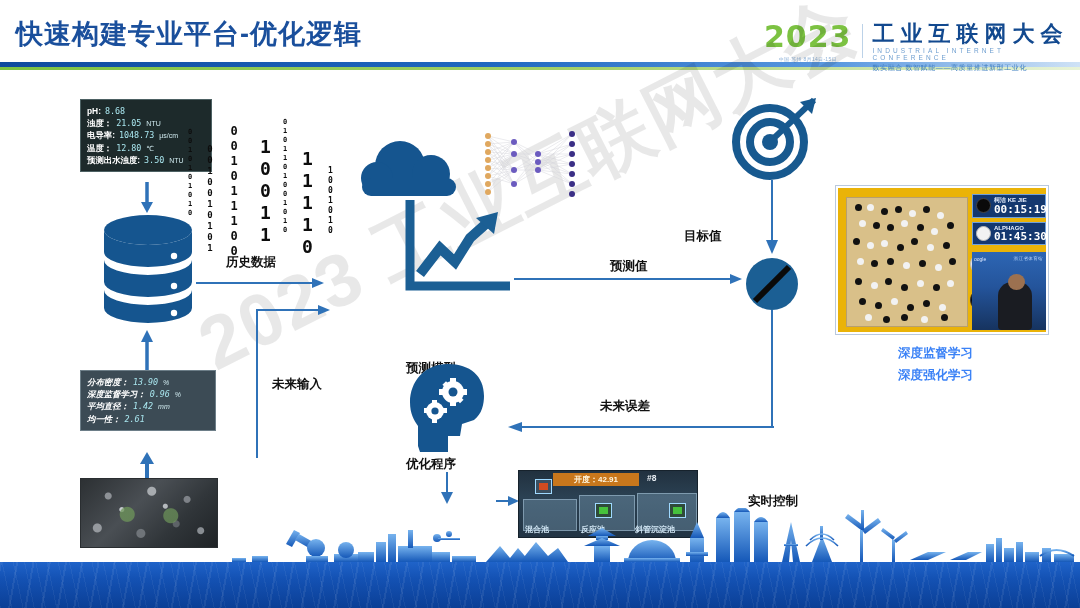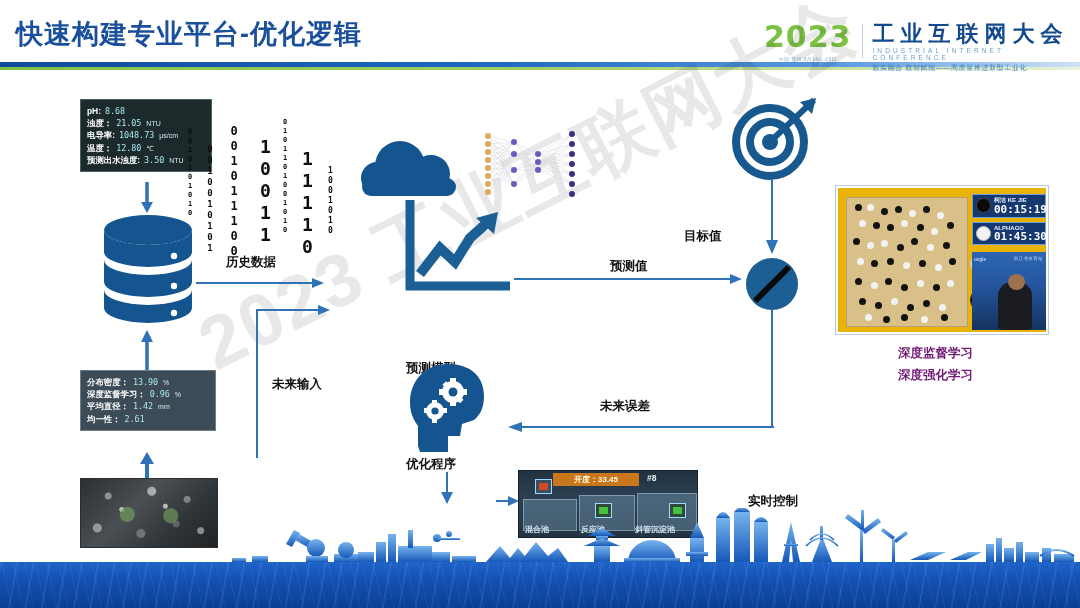--- a/index.html
+++ b/index.html
@@ -46,21 +46,21 @@
     transform:rotate(-27deg);transform-origin:left center;
     font-size:74px;font-weight:700;color:#000;opacity:.085;
     white-space:nowrap;pointer-events:none;letter-spacing:2px;
   }
 
   
   .panel{
     position:absolute;background:#1d2a2b;border:1px solid #4d6163;
     padding:5px 6px;box-sizing:border-box;
   }
-  .panel.dark2{background:#3c4b55;border-color:#6d7e88;}
+  .panel.dark2{background:#3c4b55;border-color:#6d7e88;font-style:italic;}
   .panel .row{display:flex;align-items:baseline;white-space:nowrap;line-height:1.45;}
   .panel .k{color:#ffffff;font-size:8.4px;font-weight:700;}
   .panel .v{color:#a9e6ef;font-size:8.4px;margin-left:4px;font-family:"DejaVu Sans Mono",monospace;}
   .panel .u{color:#cfe9ee;font-size:7px;margin-left:5px;}
   #panel-top{left:80px;top:99px;width:132px;}
   #panel-bottom{left:80px;top:370px;width:136px;}
 
   
   .photo-floc{
     position:absolute;left:80px;top:478px;width:136px;height:68px;
@@ -149,21 +149,21 @@
     background:linear-gradient(180deg,#1f63c9 0%,#1452b4 35%,#0b3f96 100%);
   }
   .sea:after{
     content:"";position:absolute;inset:0;
     background:
       repeating-linear-gradient(100deg,rgba(255,255,255,.07) 0 2px,transparent 2px 16px),
       repeating-linear-gradient(78deg,rgba(255,255,255,.05) 0 1px,transparent 1px 11px);
   }
   .skyline{position:absolute;left:0;bottom:44px;width:1080px;height:56px;}
 
-  .cap{position:absolute;font-size:12.5px;font-weight:700;color:#701a75;white-space:nowrap;line-height:1.35;}
+  .cap{position:absolute;font-size:12.5px;font-weight:700;color:#3b82f6;white-space:nowrap;line-height:1.35;}
 </style>
 </head>
 <body>
 
 <div id="slide">
 
   <div class="title">快速构建专业平台-优化逻辑</div>
   <div class="rule-blue"></div>
   <div class="rule-green"></div>
 
@@ -426,21 +426,21 @@
       <i style="background:#d14b20;"></i>
     </div>
     <div class="sc-chip" style="left:76px;top:32px;background:#2f4a3a;">
       <i style="background:#46c23c;"></i>
     </div>
     <div class="sc-chip" style="left:150px;top:32px;background:#2f4a3a;">
       <i style="background:#46c23c;"></i>
     </div>
 
     <div class="sc-bar">
-      <span>开度：33.45</span>
+      <span>开度：42.91</span>
     </div>
     <div class="sc-no">#8</div>
 
     <div class="sc-lbl" style="left:6px;">混合池</div>
     <div class="sc-lbl" style="left:62px;">反应池</div>
     <div class="sc-lbl" style="left:116px;">斜管沉淀池</div>
   </div>
 
   <div class="lbl" style="left:748px;top:493px;">实时控制</div>
 

